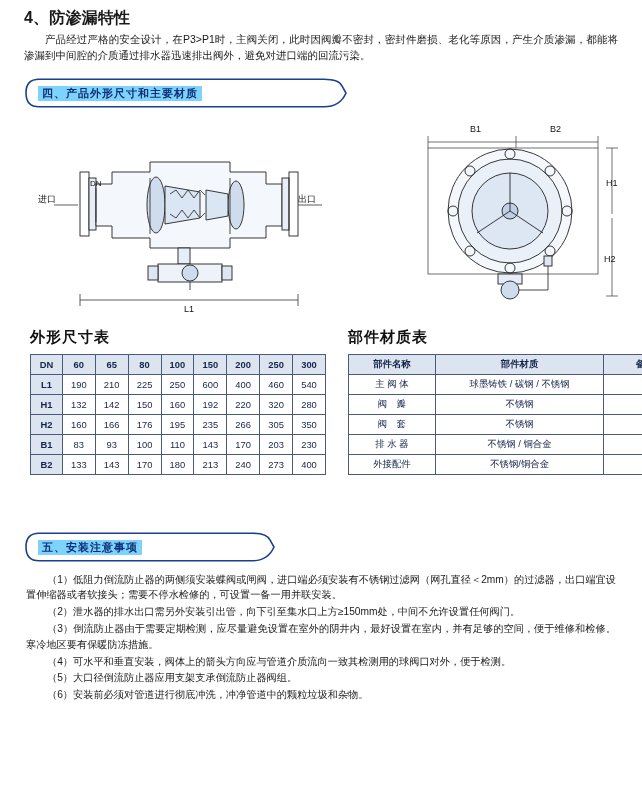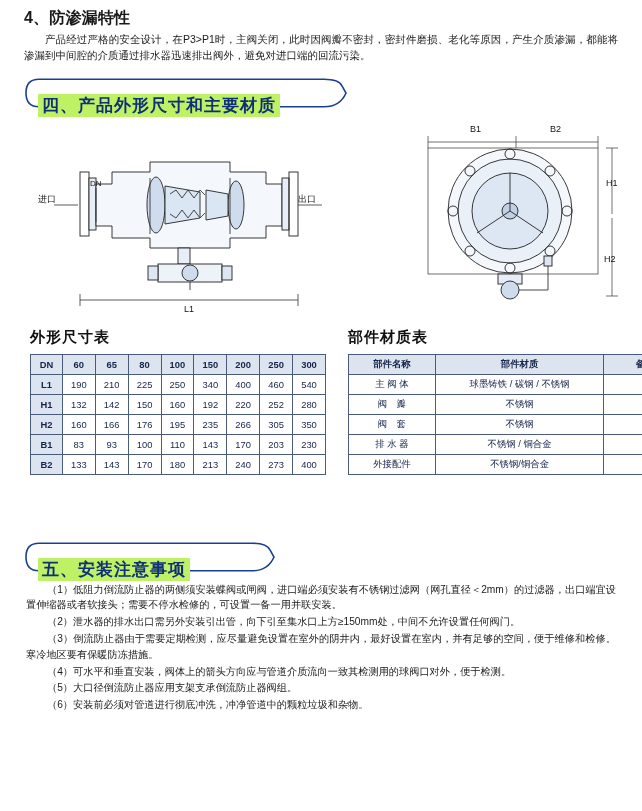--- a/index.html
+++ b/index.html
@@ -36,26 +36,26 @@
     text-indent: 21px;
   }
   
   .banner {
     position: relative;
     margin: 14px 6px 6px 6px;
     height: 30px;
   }
   .banner .txt {
     position: absolute;
-    left: 14px; top: 16px;
-    font-size: 17px;
+    left: 14px; top: 8px;
+    font-size: 11px;
     font-weight: bold;
     color: #0f2f7a;
     letter-spacing: 1px;
-    background: #bef264;
+    background: #7dd3fc;
     padding: 0 4px;
   }
   
   .draw-row {
     position: relative;
     height: 200px;
     margin-top: 6px;
   }
   .draw-left { position: absolute; left: 12px; top: 0; }
   .draw-right { position: absolute; left: 380px; top: 0; }
@@ -256,34 +256,34 @@
           <td>200</td>
           <td>250</td>
           <td>300</td>
         </tr>
         <tr>
           <td class="rowhead">L1</td>
           <td>190</td>
           <td>210</td>
           <td>225</td>
           <td>250</td>
-          <td>340</td>
+          <td>600</td>
           <td>400</td>
           <td>460</td>
           <td>540</td>
         </tr>
         <tr>
           <td class="rowhead">H1</td>
           <td>132</td>
           <td>142</td>
           <td>150</td>
           <td>160</td>
           <td>192</td>
           <td>220</td>
-          <td>252</td>
+          <td>320</td>
           <td>280</td>
         </tr>
         <tr>
           <td class="rowhead">H2</td>
           <td>160</td>
           <td>166</td>
           <td>176</td>
           <td>195</td>
           <td>235</td>
           <td>266</td>
@@ -344,21 +344,21 @@
         </tr>
         <tr>
           <td class="c0">外接配件</td>
           <td class="c1">不锈钢/铜合金</td>
           <td class="c2"></td>
         </tr>
       </tbody>
     </table>
   </div>
 
-  <div class="banner" style="margin-top:28px;">
+  <div class="banner" style="margin-top:18px;">
     <svg width="260" height="30" viewBox="0 0 260 30">
       <path d="M15,1.2 L228,1.2 Q243,1.2 246,8 L250,15 Q244,28.8 228,28.8 L15,28.8 Q2,28.8 2,15 Q2,1.2 15,1.2 Z" fill="none" stroke="#1b3f8f" stroke-width="1.6"></path>
     </svg>
     <div class="txt">五、安装注意事项</div>
   </div>
 
   <div class="notes">
     <div class="note">（1）低阻力倒流防止器的两侧须安装蝶阀或闸阀，进口端必须安装有不锈钢过滤网（网孔直径＜2mm）的过滤器，出口端宜设置伸缩器或者软接头；需要不停水检修的，可设置一备一用并联安装。</div>
     <div class="note">（2）泄水器的排水出口需另外安装引出管，向下引至集水口上方≥150mm处，中间不允许设置任何阀门。</div>
     <div class="note">（3）倒流防止器由于需要定期检测，应尽量避免设置在室外的阴井内，最好设置在室内，并有足够的空间，便于维修和检修。寒冷地区要有保暖防冻措施。</div>

